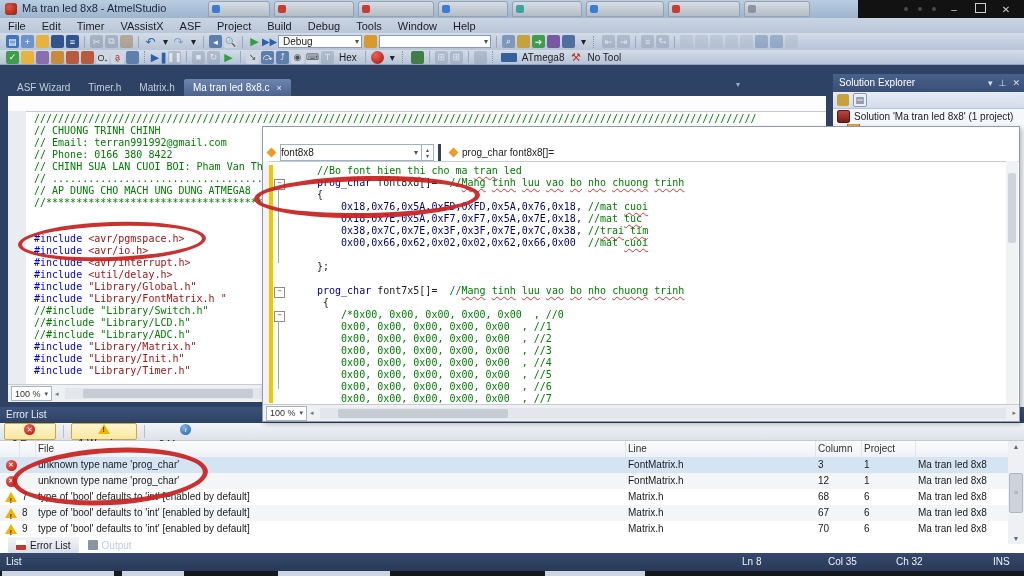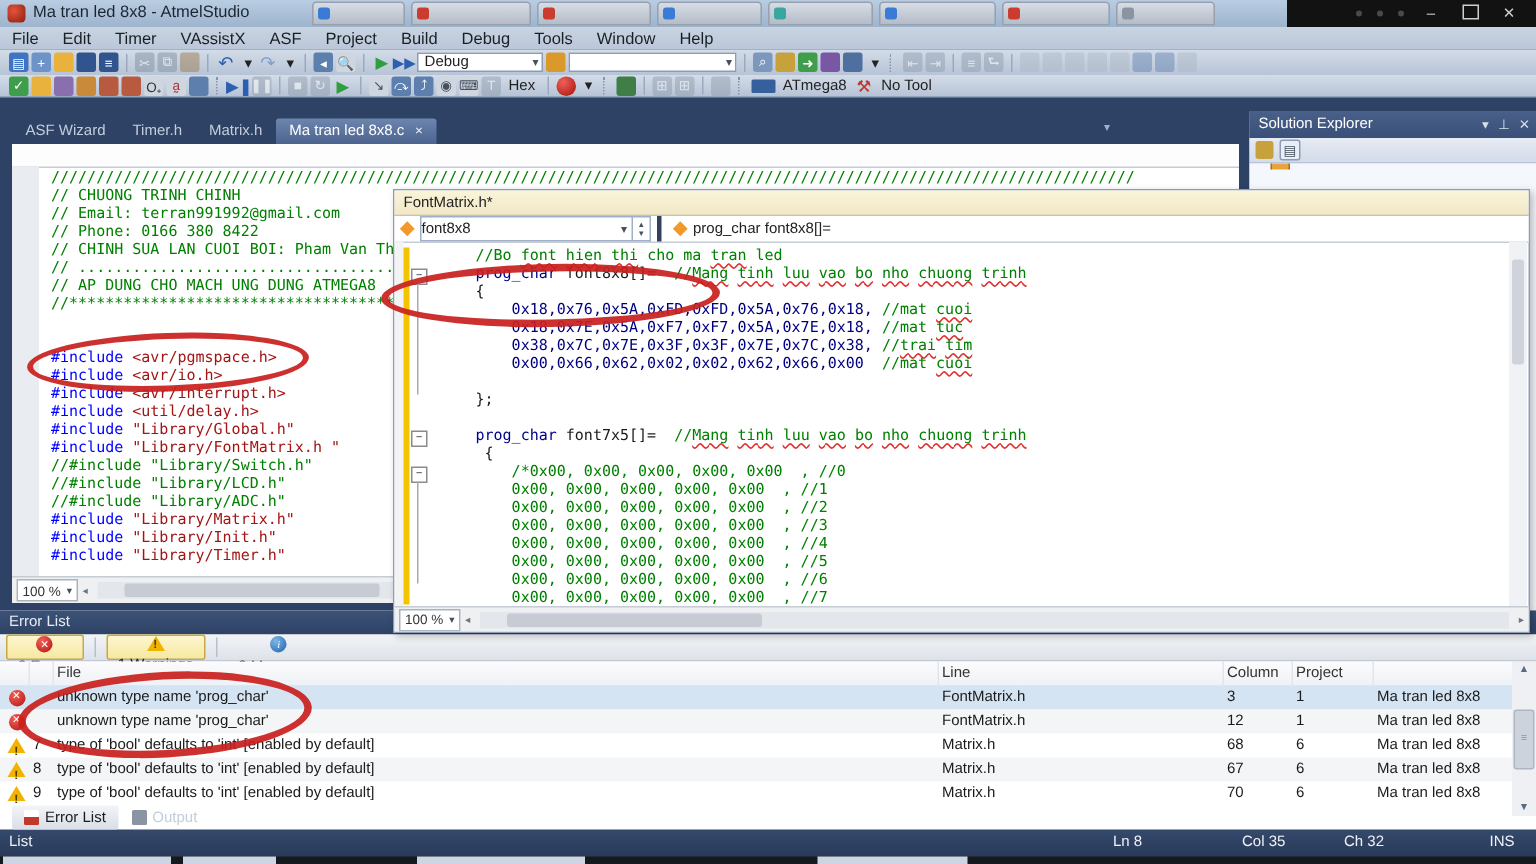--- a/index.html
+++ b/index.html
@@ -321,20 +321,24 @@
       <span>▾</span>
       <span>⊥</span>
       <span>✕</span>
     </span>
   </div>
   <div id="se-toolbar">
     <span class="ico" style="background:#c7a13c;width:12px;height:12px"></span>
     <span class="ico" style="background:#e8eef7;border:1px solid #8b9cb4;color:#44515f;width:12px;height:12px">▤</span>
   </div>
   <div id="se-tree">
+    <div class="tree-item">
+      <span class="sol-icon"></span>
+      <span>Solution 'Ma tran led 8x8' (1 project)</span>
+    </div>
     <div class="tree-item" style="height:4px;overflow:hidden">
       <span class="proj-icon" style="margin-left:10px"></span>
     </div>
   </div>
 </div>
 
 <div id="errorpanel" class="abs">
   <div id="el-title">Error List</div>
   <div id="el-filters">
       <div class="filterbtn on">
@@ -418,21 +422,20 @@
       </div>
     </div>
   <div id="el-vscroll">
     <span>▲</span>
     <div id="el-vthumb">≡</div>
     <span>▼</span>
   </div>
 </div>
 
 <div id="fontmatrix" class="abs">
-  <div id="fm-title">FontMatrix.h*</div>
   <div id="fm-navbar">
     <span class="diamond"></span>
     <div id="fm-scope">
       <span>font8x8</span>
         <span class="arr">▾</span>
     </div>
     <div class="spinner">
         <span>▴</span>
         <span>▾</span>
       </div>

